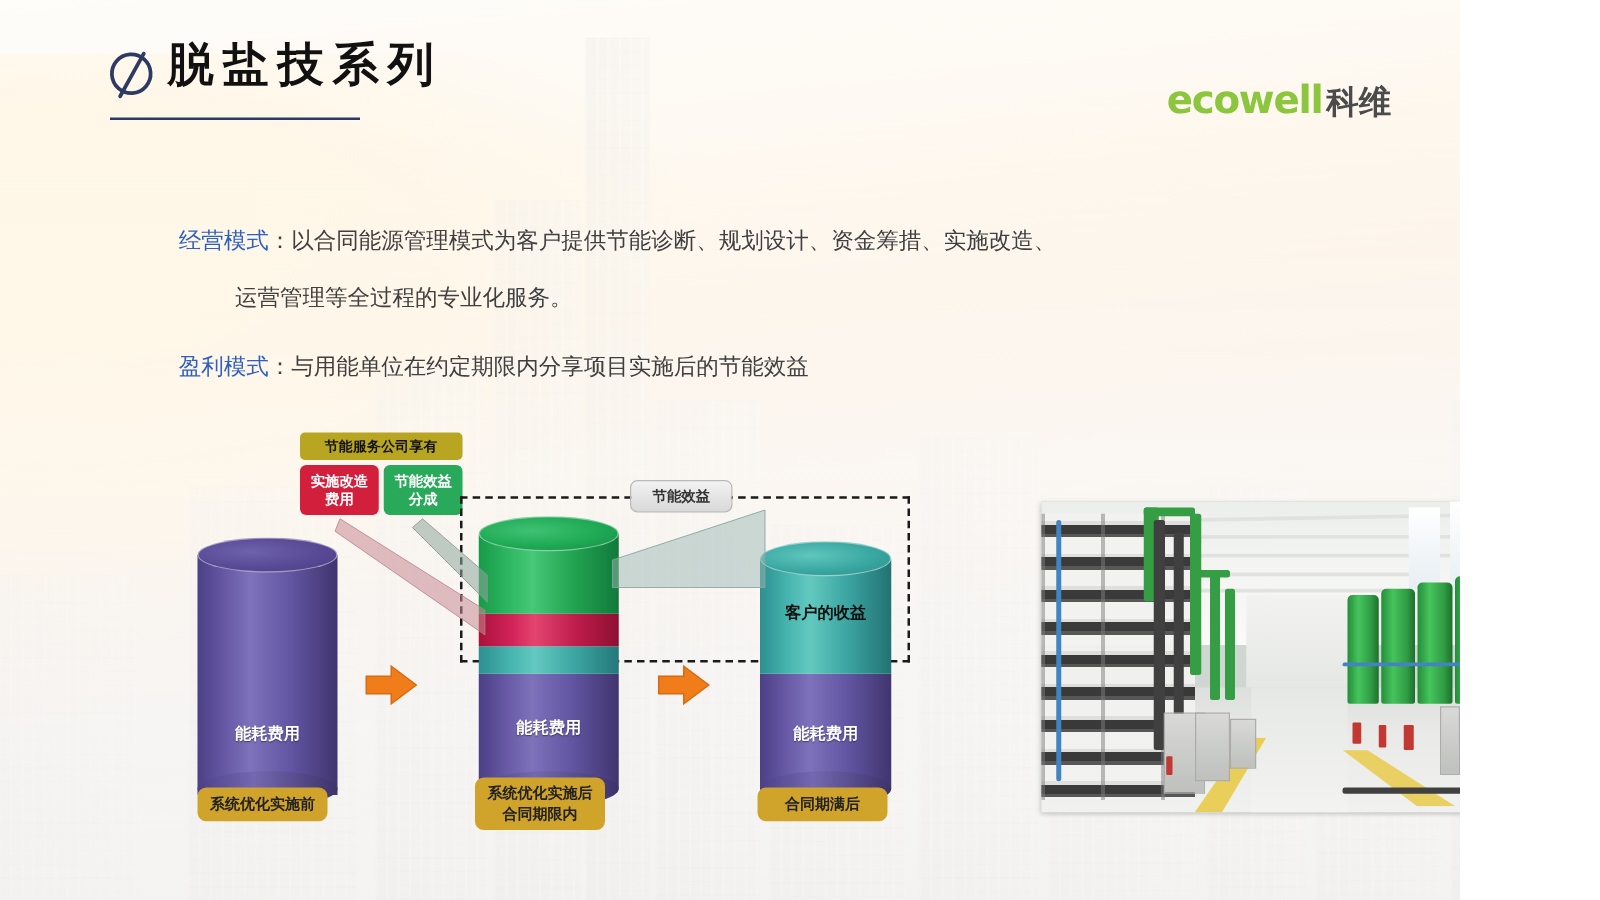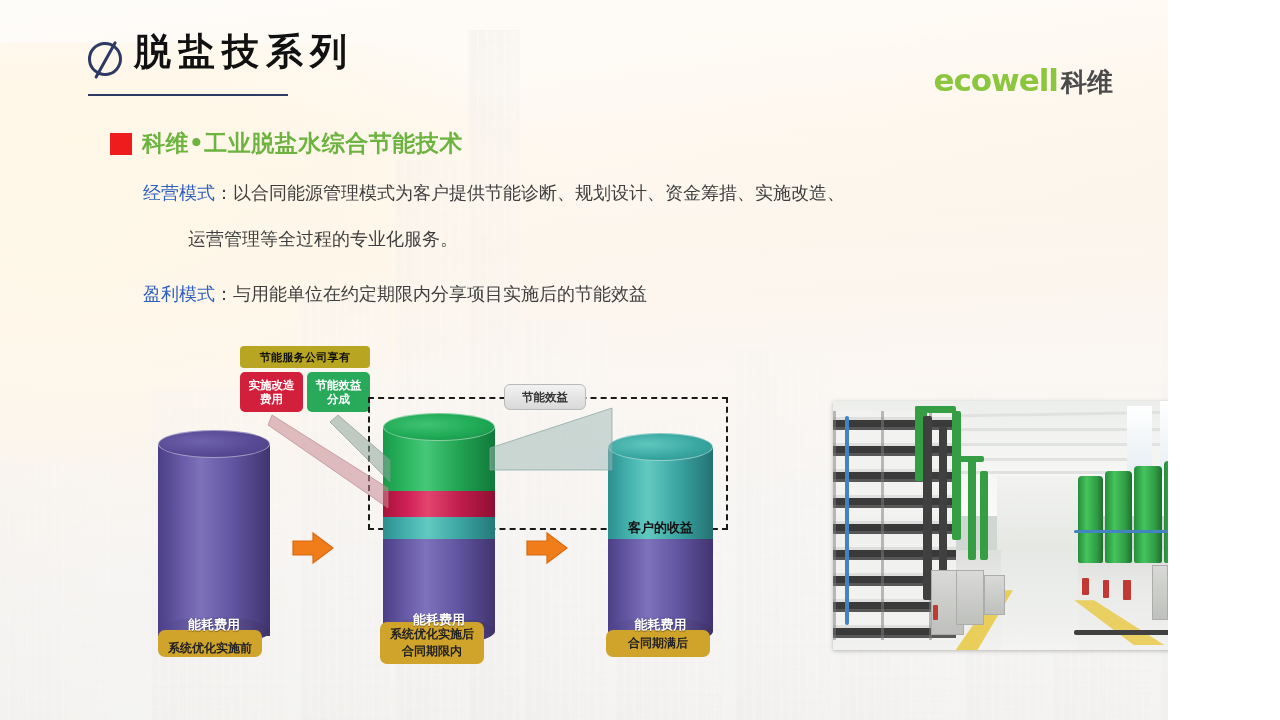--- a/index.html
+++ b/index.html
@@ -172,38 +172,37 @@
     border:1px solid rgba(255,255,255,.45); }
   #cyl-right .s-purple { position:absolute; left:0; top:106px; width:100%; height:92px;
     background: linear-gradient(to right,#4b3f86 0%,#6a5ca8 22%,#7e72bb 38%,#6255a2 66%,#40356f 100%); }
   #cyl-right .bot { bottom:0; background: linear-gradient(to right,#4b3f86,#7468b2 40%,#3d3269); }
 
   .cyl-label {
     position:absolute; left:0; right:0; text-align:center;
     font-size:13px; font-weight:bold; color:#fff; z-index:6;
     font-family:"DejaVu Sans","Liberation Sans",sans-serif;
     text-shadow: 0 1px 1px rgba(0,0,0,.45);
-    margin-top: 38px;
   }
   .cyl-label.dark { color:#111; text-shadow:none; }
 
   
   .arrow { position:absolute; width:44px; height:34px; z-index:6; }
 
   
   .conn { position:absolute; z-index:3; }
 
   
   .chip {
     position:absolute; background:#d0a32a; border-radius:7px;
     display:flex; flex-direction:column; align-items:center; justify-content:center;
     font-size:12px; font-weight:bold; color:#222; line-height:1.45;
     font-family:"DejaVu Sans","Liberation Sans",sans-serif;
   }
-  #chip-1 { left:158px; top:300px; width:104px; height:27px;justify-content:flex-end; }
+  #chip-1 { left:158px; top:300px; width:104px; height:27px; }
   #chip-2 { left:380px; top:292px; width:104px; height:42px; }
   #chip-3 { left:606px; top:300px; width:104px; height:27px; }
 
   
   .photo {
     position:absolute; left:833px; top:401px; width:409px; height:249px;
     overflow:hidden; background:#cfd6d2;
     box-shadow:0 1px 4px rgba(0,0,0,.25);
   }
   .ph { position:absolute; }
@@ -313,24 +312,20 @@
 
   <div class="title-icon"></div>
   <div class="slide-title">脱盐技系列</div>
   <div class="title-rule"></div>
 
   <div class="logo">
     <span class="logo-eco">ecowell</span>
     <span class="logo-cn">科维</span>
   </div>
 
-  <div class="sub-bullet">
-    <span class="sub-square"></span>
-    <span class="sub-text">科维•工业脱盐水综合节能技术</span>
-  </div>
 
   <div class="para p1">
     <span class="key">经营模式</span><span>：</span><span>以合同能源管理模式为客户提供节能诊断、规划设计、资金筹措、实施改造、</span>
   </div>
   <div class="para p1b">
     <span>运营管理等全过程的专业化服务。</span>
   </div>
   <div class="para p2">
     <span class="key">盈利模式</span><span>：</span><span>与用能单位在约定期限内分享项目实施后的节能效益</span>
   </div>

